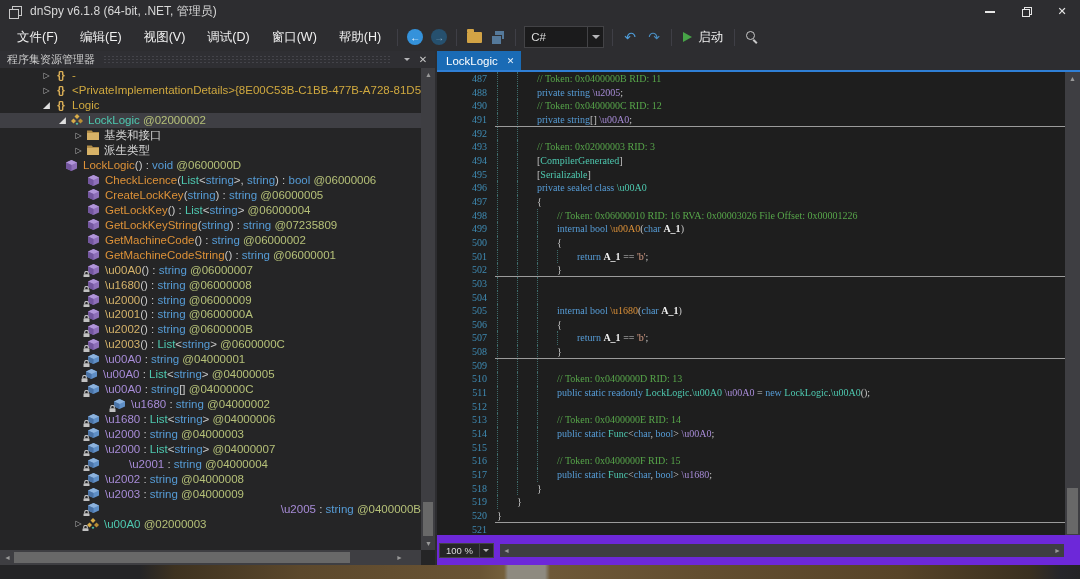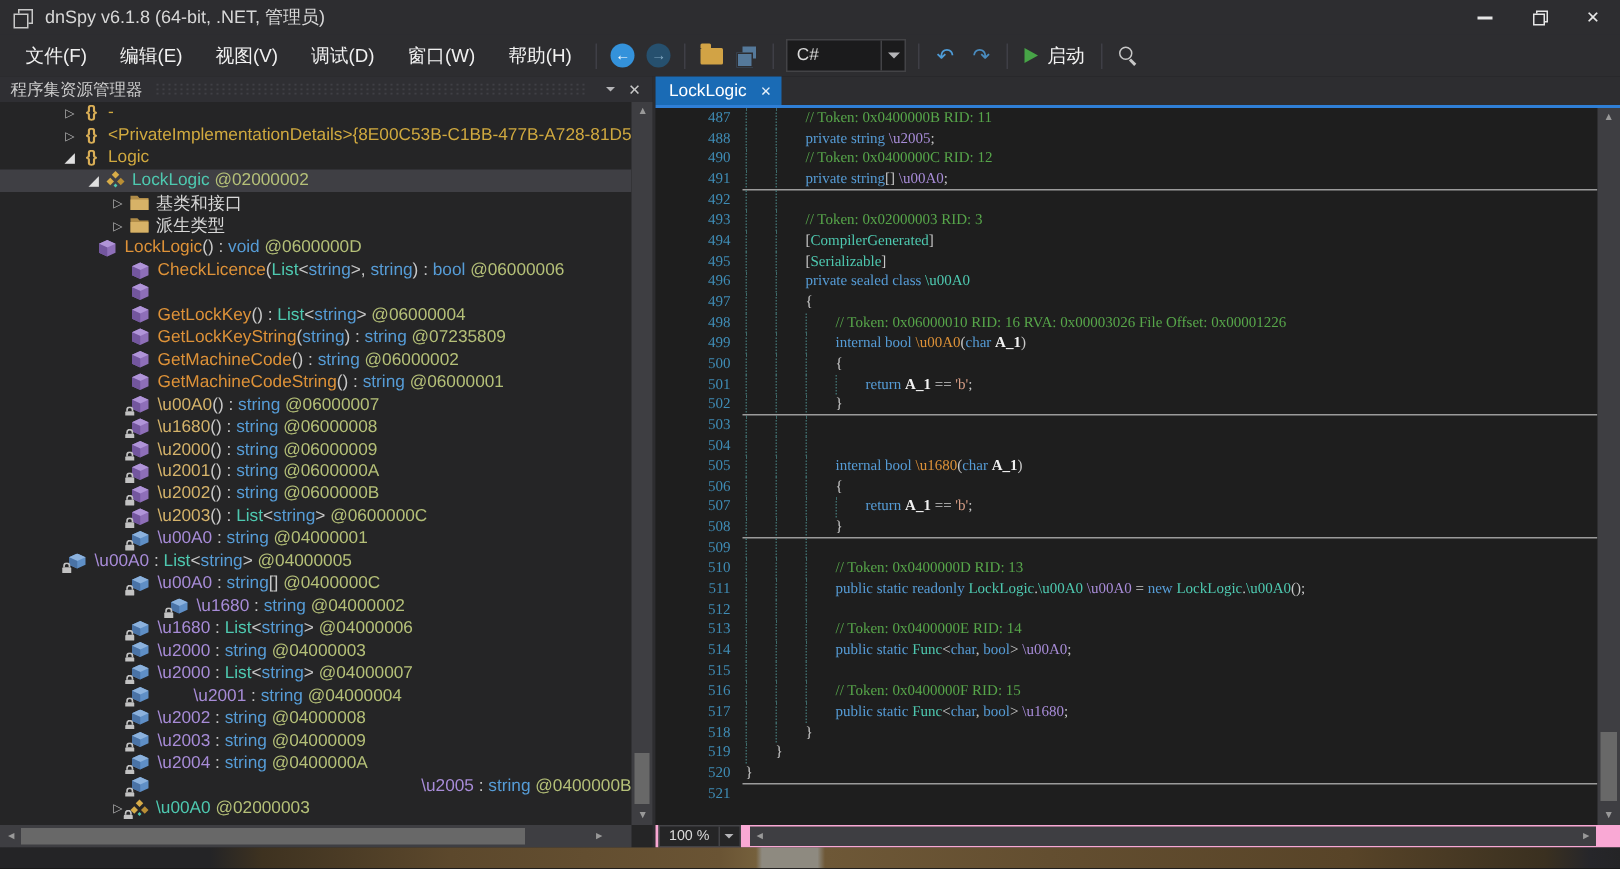--- a/index.html
+++ b/index.html
@@ -73,21 +73,21 @@
   .blue-line{height:2px;background:#2f7fd6;}
   .code{position:absolute;top:21px;left:0;right:15px;bottom:15px;overflow:hidden;
         font-family:"DejaVu Sans Mono",monospace;font-size:10px;line-height:13.66px;}
   .code-line{position:relative;height:13.66px;white-space:pre;font-family:Liberation Serif, serif;}
   .gutter{display:inline-block;width:50px;text-align:right;color:#3f8cb5;}
   .lbody{position:absolute;left:60px;top:0;right:0;bottom:0;}
   .guide{position:absolute;top:0;bottom:0;width:0;border-left:1px dotted #3d6a6a;}
   .ltext{position:absolute;top:0;}
   .code-line.sep::after{content:"";position:absolute;left:58px;right:0;bottom:0;height:1px;background:#9b9b9b;}
   .editor-vscroll{position:absolute;top:21px;right:0;width:15px;bottom:15px;background:#3e3e42;}
-  .editor-bottom{position:absolute;left:0;right:0;bottom:0;height:15px;background:#f9a8d4;display:flex;align-items:center;}
+  .editor-bottom{position:absolute;left:0;right:0;bottom:0;height:30px;background:#6d28d9;display:flex;align-items:center;}
   .zoom-box{display:flex;align-items:center;height:13px;margin-left:2px;border:1px solid #434346;background:#252526;}
   .zoom-text{padding:0 6px;font-size:9.5px;color:#dcdcdc;}
   .zoom-btn{width:13px;height:100%;display:flex;align-items:center;justify-content:center;border-left:1px solid #434346;}
   .zoom-btn .caret-down{border-left-width:3px;border-right-width:3px;border-top-width:3px;}
   .editor-hscroll{position:relative;flex:1;height:13px;margin:0 16px 0 6px;background:#3e3e42;}
   
   .tk-k{color:#569cd6}.tk-c{color:#57a64a}.tk-t,.tk-type{color:#4ec9b0}.tk-s{color:#d69d85}
   .tk-p{color:#c8c8c8}.tk-a{color:#f2f2f2;font-weight:bold}.tk-f{color:#a88cd8}.tk-m{color:#de9238}
   .tk-g{color:#d5b36a}.tk-addr{color:#b5c078}.tk-ns{color:#d0a93f}.tk-txt{color:#d8d8d8}
   
@@ -261,20 +261,21 @@
             <span class="tree-label"><span class="tk-m">CheckLicence</span><span class="tk-p">(</span><span class="tk-type">List</span><span class="tk-p">&lt;</span><span class="tk-k">string</span><span class="tk-p">&gt;</span><span class="tk-p">, </span><span class="tk-k">string</span><span class="tk-p">) : </span><span class="tk-k">bool</span><span class="tk-addr"> @06000006</span></span>
           </div>
           <div class="tree-row" style="padding-left: 86px;">
             <span class="tree-icon">
               <svg width="13" height="13" viewBox="0 0 13 13">
                 <path d="M6.5 1L12 3.5v6L6.5 12 1 9.5v-6z" fill="#8e6fb8"></path>
                 <path d="M6.5 1L12 3.5 6.5 6 1 3.5z" fill="#b094d8"></path>
                 <path d="M6.5 6v6L1 9.5v-6z" fill="#73569e"></path>
               </svg>
             </span>
+            <span class="tree-label"><span class="tk-m">CreateLockKey</span><span class="tk-p">(</span><span class="tk-k">string</span><span class="tk-p">) : </span><span class="tk-k">string</span><span class="tk-addr"> @06000005</span></span>
           </div>
           <div class="tree-row" style="padding-left: 86px;">
             <span class="tree-icon">
               <svg width="13" height="13" viewBox="0 0 13 13">
                 <path d="M6.5 1L12 3.5v6L6.5 12 1 9.5v-6z" fill="#8e6fb8"></path>
                 <path d="M6.5 1L12 3.5 6.5 6 1 3.5z" fill="#b094d8"></path>
                 <path d="M6.5 6v6L1 9.5v-6z" fill="#73569e"></path>
               </svg>
             </span>
             <span class="tree-label"><span class="tk-m">GetLockKey</span><span class="tk-p">() : </span><span class="tk-type">List</span><span class="tk-p">&lt;</span><span class="tk-k">string</span><span class="tk-p">&gt; </span><span class="tk-addr">@06000004</span></span>
@@ -400,21 +401,21 @@
                 <path d="M6.5 0L12 2.5 6.5 5 1 2.5z" fill="#8cb2dd"></path>
                 <path d="M6.5 5v5L1 7.5v-5z" fill="#4a73a6"></path>
               </svg>
               <svg class="lock" width="7" height="8" viewBox="0 0 7 8">
                 <path d="M1.7 3.2V2.2a1.8 1.8 0 013.6 0v1" stroke="#c2c2c2" fill="none" stroke-width="1.1"></path>
                 <rect x="0.5" y="3.2" width="6" height="4.3" rx="0.8" fill="#c2c2c2"></rect>
               </svg>
             </span>
             <span class="tree-label"><span class="tk-f">\u00A0</span><span class="tk-p"> : </span><span class="tk-k">string</span><span class="tk-addr"> @04000001</span></span>
           </div>
-          <div class="tree-row" style="padding-left: 44px;">
+          <div class="tree-row" style="padding-left: 84px;">
             <span class="tree-icon">
               <svg width="13" height="11" viewBox="0 0 13 11">
                 <path d="M6.5 0L12 2.5v5L6.5 10 1 7.5v-5z" fill="#5f8fc6"></path>
                 <path d="M6.5 0L12 2.5 6.5 5 1 2.5z" fill="#8cb2dd"></path>
                 <path d="M6.5 5v5L1 7.5v-5z" fill="#4a73a6"></path>
               </svg>
               <svg class="lock" width="7" height="8" viewBox="0 0 7 8">
                 <path d="M1.7 3.2V2.2a1.8 1.8 0 013.6 0v1" stroke="#c2c2c2" fill="none" stroke-width="1.1"></path>
                 <rect x="0.5" y="3.2" width="6" height="4.3" rx="0.8" fill="#c2c2c2"></rect>
               </svg>
@@ -525,34 +526,20 @@
                 <path d="M6.5 0L12 2.5v5L6.5 10 1 7.5v-5z" fill="#5f8fc6"></path>
                 <path d="M6.5 0L12 2.5 6.5 5 1 2.5z" fill="#8cb2dd"></path>
                 <path d="M6.5 5v5L1 7.5v-5z" fill="#4a73a6"></path>
               </svg>
               <svg class="lock" width="7" height="8" viewBox="0 0 7 8">
                 <path d="M1.7 3.2V2.2a1.8 1.8 0 013.6 0v1" stroke="#c2c2c2" fill="none" stroke-width="1.1"></path>
                 <rect x="0.5" y="3.2" width="6" height="4.3" rx="0.8" fill="#c2c2c2"></rect>
               </svg>
             </span>
             <span class="tree-label"><span class="tk-f">\u2003</span><span class="tk-p"> : </span><span class="tk-k">string</span><span class="tk-addr"> @04000009</span></span>
-          </div>
-          <div class="tree-row" style="padding-left: 86px;">
-            <span class="tree-icon">
-              <svg width="13" height="11" viewBox="0 0 13 11">
-                <path d="M6.5 0L12 2.5v5L6.5 10 1 7.5v-5z" fill="#5f8fc6"></path>
-                <path d="M6.5 0L12 2.5 6.5 5 1 2.5z" fill="#8cb2dd"></path>
-                <path d="M6.5 5v5L1 7.5v-5z" fill="#4a73a6"></path>
-              </svg>
-              <svg class="lock" width="7" height="8" viewBox="0 0 7 8">
-                <path d="M1.7 3.2V2.2a1.8 1.8 0 013.6 0v1" stroke="#c2c2c2" fill="none" stroke-width="1.1"></path>
-                <rect x="0.5" y="3.2" width="6" height="4.3" rx="0.8" fill="#c2c2c2"></rect>
-              </svg>
-            </span>
-            <span class="tree-label"><span class="tk-f">\u2004</span><span class="tk-p"> : </span><span class="tk-k">string</span><span class="tk-addr"> @0400000A</span></span>
           </div>
           <div class="tree-row" style="padding-left: 86px; justify-content: space-between;">
             <span class="tree-icon">
               <svg width="13" height="11" viewBox="0 0 13 11">
                 <path d="M6.5 0L12 2.5v5L6.5 10 1 7.5v-5z" fill="#5f8fc6"></path>
                 <path d="M6.5 0L12 2.5 6.5 5 1 2.5z" fill="#8cb2dd"></path>
                 <path d="M6.5 5v5L1 7.5v-5z" fill="#4a73a6"></path>
               </svg>
               <svg class="lock" width="7" height="8" viewBox="0 0 7 8">
                 <path d="M1.7 3.2V2.2a1.8 1.8 0 013.6 0v1" stroke="#c2c2c2" fill="none" stroke-width="1.1"></path>

